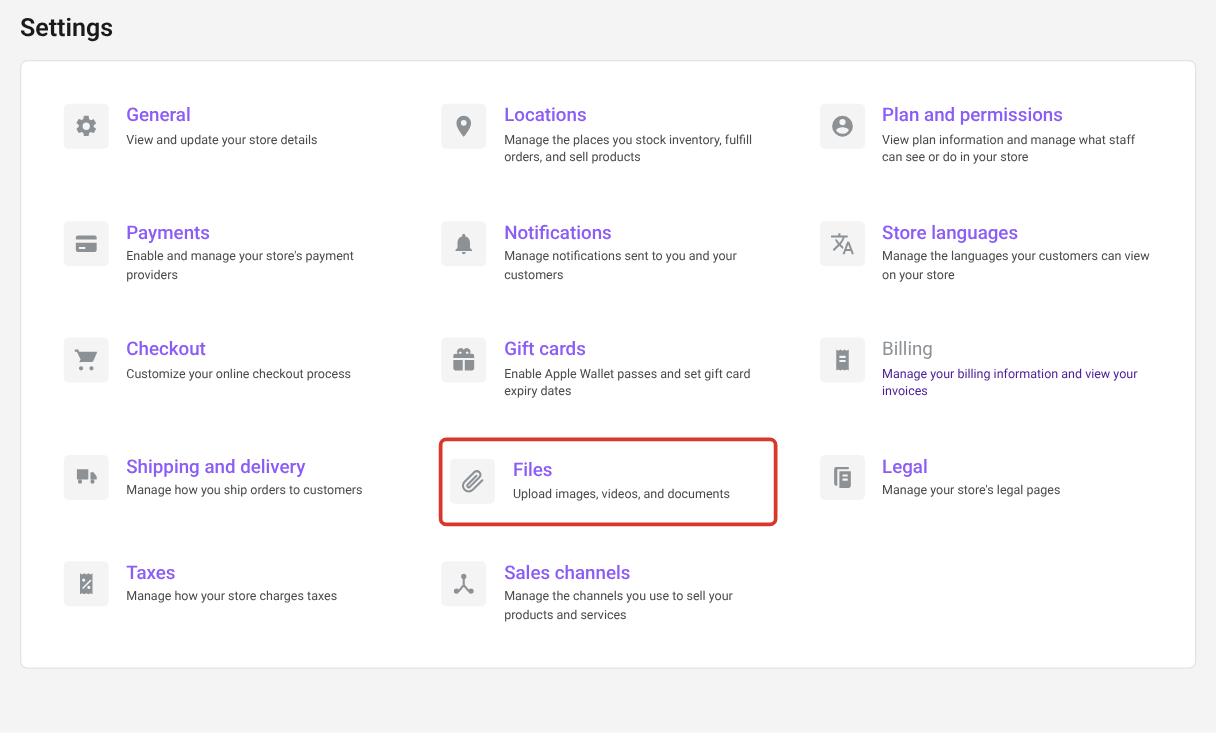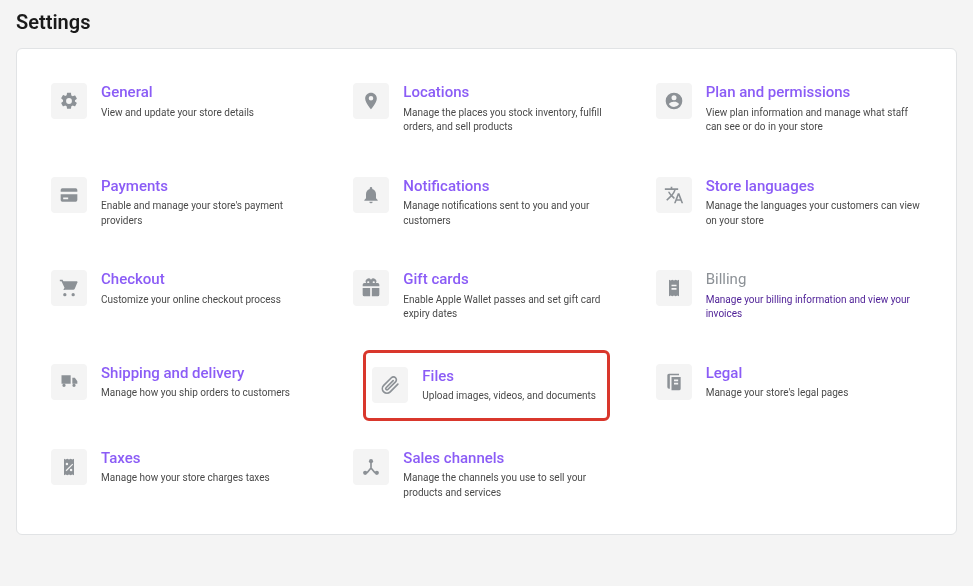--- a/index.html
+++ b/index.html
@@ -38,21 +38,21 @@
   .item {
     display: flex;
     align-items: flex-start;
     padding: 6px;
     border-radius: 4px;
   }
   .item.highlighted {
     border: 3px solid #d9372c;
     border-radius: 6px;
     padding: 14px 6px;
-    margin: -8px 16px;
+    margin: -8px 4px;
   }
   .icon-box {
     width: 36px;
     height: 36px;
     min-width: 36px;
     background: #f4f4f4;
     border-radius: 4px;
     display: flex;
     align-items: center;
     justify-content: center;

